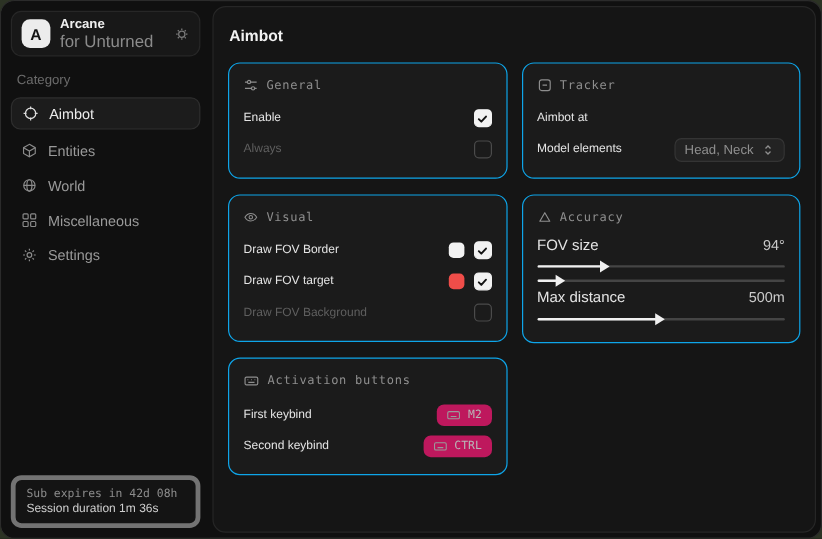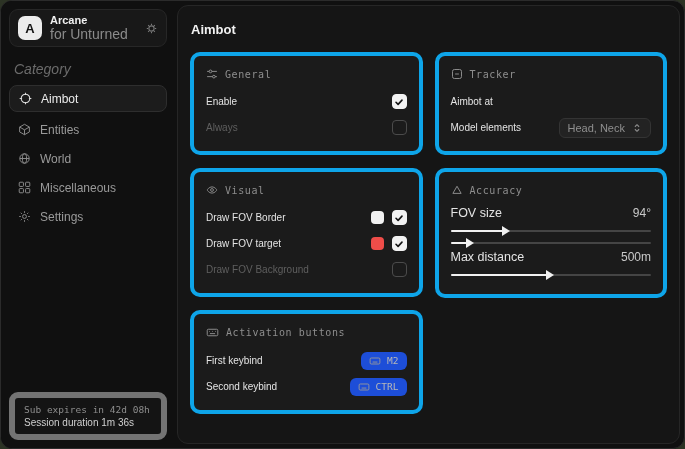--- a/index.html
+++ b/index.html
@@ -38,23 +38,22 @@
     background:#ececec;
     color:#141414;
     font-weight:bold; font-size:13px;
     display:flex; align-items:center; justify-content:center;
   }
   .logo-text { flex:1; line-height:1.15; }
   .logo-title { font-size:11px; font-weight:bold; color:#f0f0f0; }
   .logo-sub { font-size:14px; color:#8b8b8b; }
   .logo-action { color:#7a7a7a; display:flex; cursor:pointer; }
   .category {
-    font-size:14px; color:#6b6b6b;
+    font-size:11px; color:#6b6b6b;
     margin:14px 0 8px 5px;
-    font-style:italic;
   }
   .nav { display:flex; flex-direction:column; }
   .nav-item {
     display:flex; align-items:center; gap:9px;
     height:27px; padding:0 9px;
     border-radius:8px;
     color:#9a9a9a;
     font-size:12px;
     margin-bottom:2px;
     cursor:pointer;
@@ -62,21 +61,21 @@
   .nav-item .nicon { display:flex; color:#8b8b8b; }
   .nav-item.active {
     background:#1c1c1c;
     border:1px solid #2e2e2e;
     color:#ececec;
     margin-bottom:4px;
   }
   .nav-item.active .nicon { color:#dcdcdc; }
   .sidebar-spacer { flex:1; }
   .status-card {
-    border:6px solid #737373;
+    border:4px solid #737373;
     background:#141414;
     border-radius:9px;
     padding:6px 9px;
   }
   .status-line1 {
     font-family:"DejaVu Sans Mono", monospace;
     font-size:9.5px; color:#8d8d8d;
     margin-bottom:2px; white-space:nowrap;
   }
   .status-line2 { font-size:10px; color:#cfcfcf; white-space:nowrap; }
@@ -88,21 +87,21 @@
     border:1px solid #262626;
     border-radius:11px;
     padding:11px 12px;
     display:flex; flex-direction:column;
   }
   .main-title { font-size:13px; font-weight:bold; color:#f2f2f2; margin:5px 0 15px 1px; }
   .columns { display:flex; gap:12px; align-items:flex-start; }
   .col { flex:1; display:flex; flex-direction:column; gap:13px; min-width:0; }
   .card {
     background:#1b1b1b;
-    border:4px solid #0ea5e9;
+    border:1px solid #0ea5e9;
     border-radius:10px;
     padding:10px 12px 12px 12px;
   }
   .card-head {
     display:flex; align-items:center; gap:7px;
     color:#8e8e8e;
     font-family:"DejaVu Sans Mono", monospace;
     font-size:10px; letter-spacing:0.6px;
     margin:2px 0 10px 0;
   }
@@ -122,21 +121,21 @@
     cursor:pointer;
   }
   .checkbox svg { display:none; }
   .checkbox.checked { background:#f2f2f2; border-color:#f2f2f2; }
   .checkbox.checked svg { display:block; }
   
   .swatch { width:13px; height:13px; border-radius:4px; cursor:pointer; }
   
   .keybind {
     display:flex; align-items:center; gap:6px;
-    background:#1d4ed8;
+    background:#be185d;
     border-radius:6px;
     padding:3px 8px;
     color:#b8b8b8;
     cursor:pointer;
   }
   .keybind .kicon { display:flex; color:#9a9a9a; }
   .key-label { font-family:"DejaVu Sans Mono", monospace; font-size:9.5px; }
   
   .dropdown {
     display:flex; align-items:center; gap:7px;

